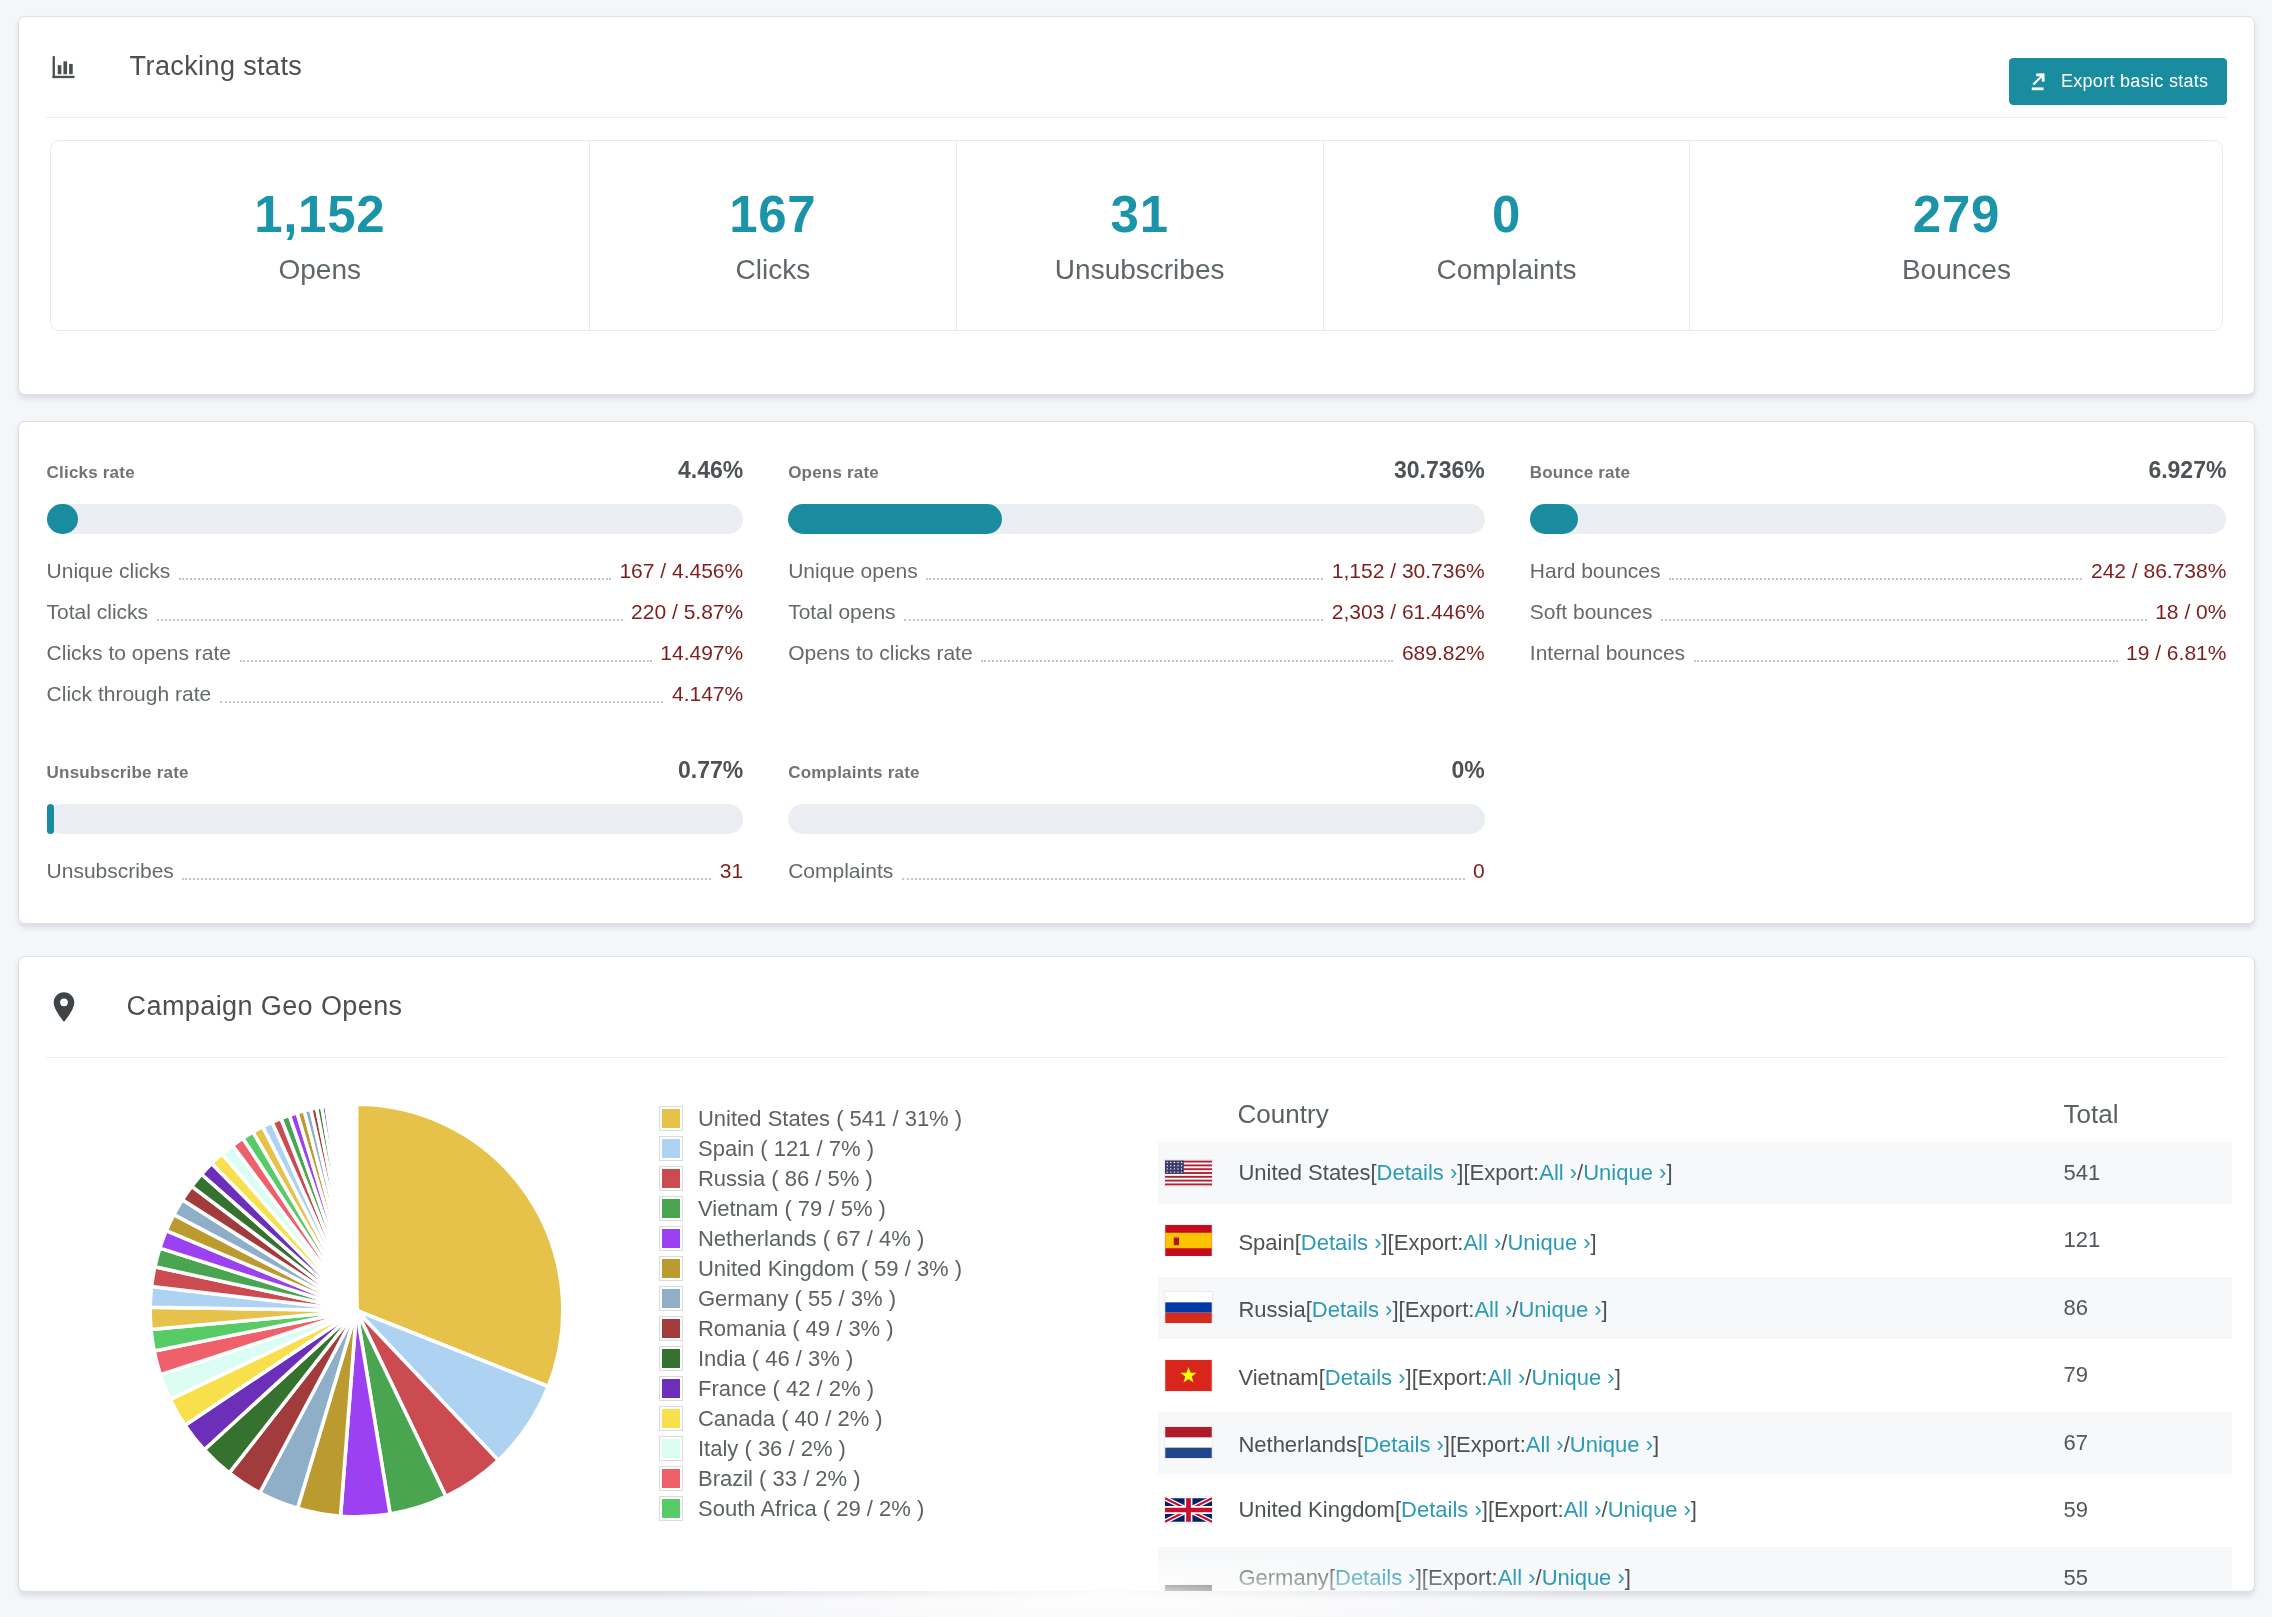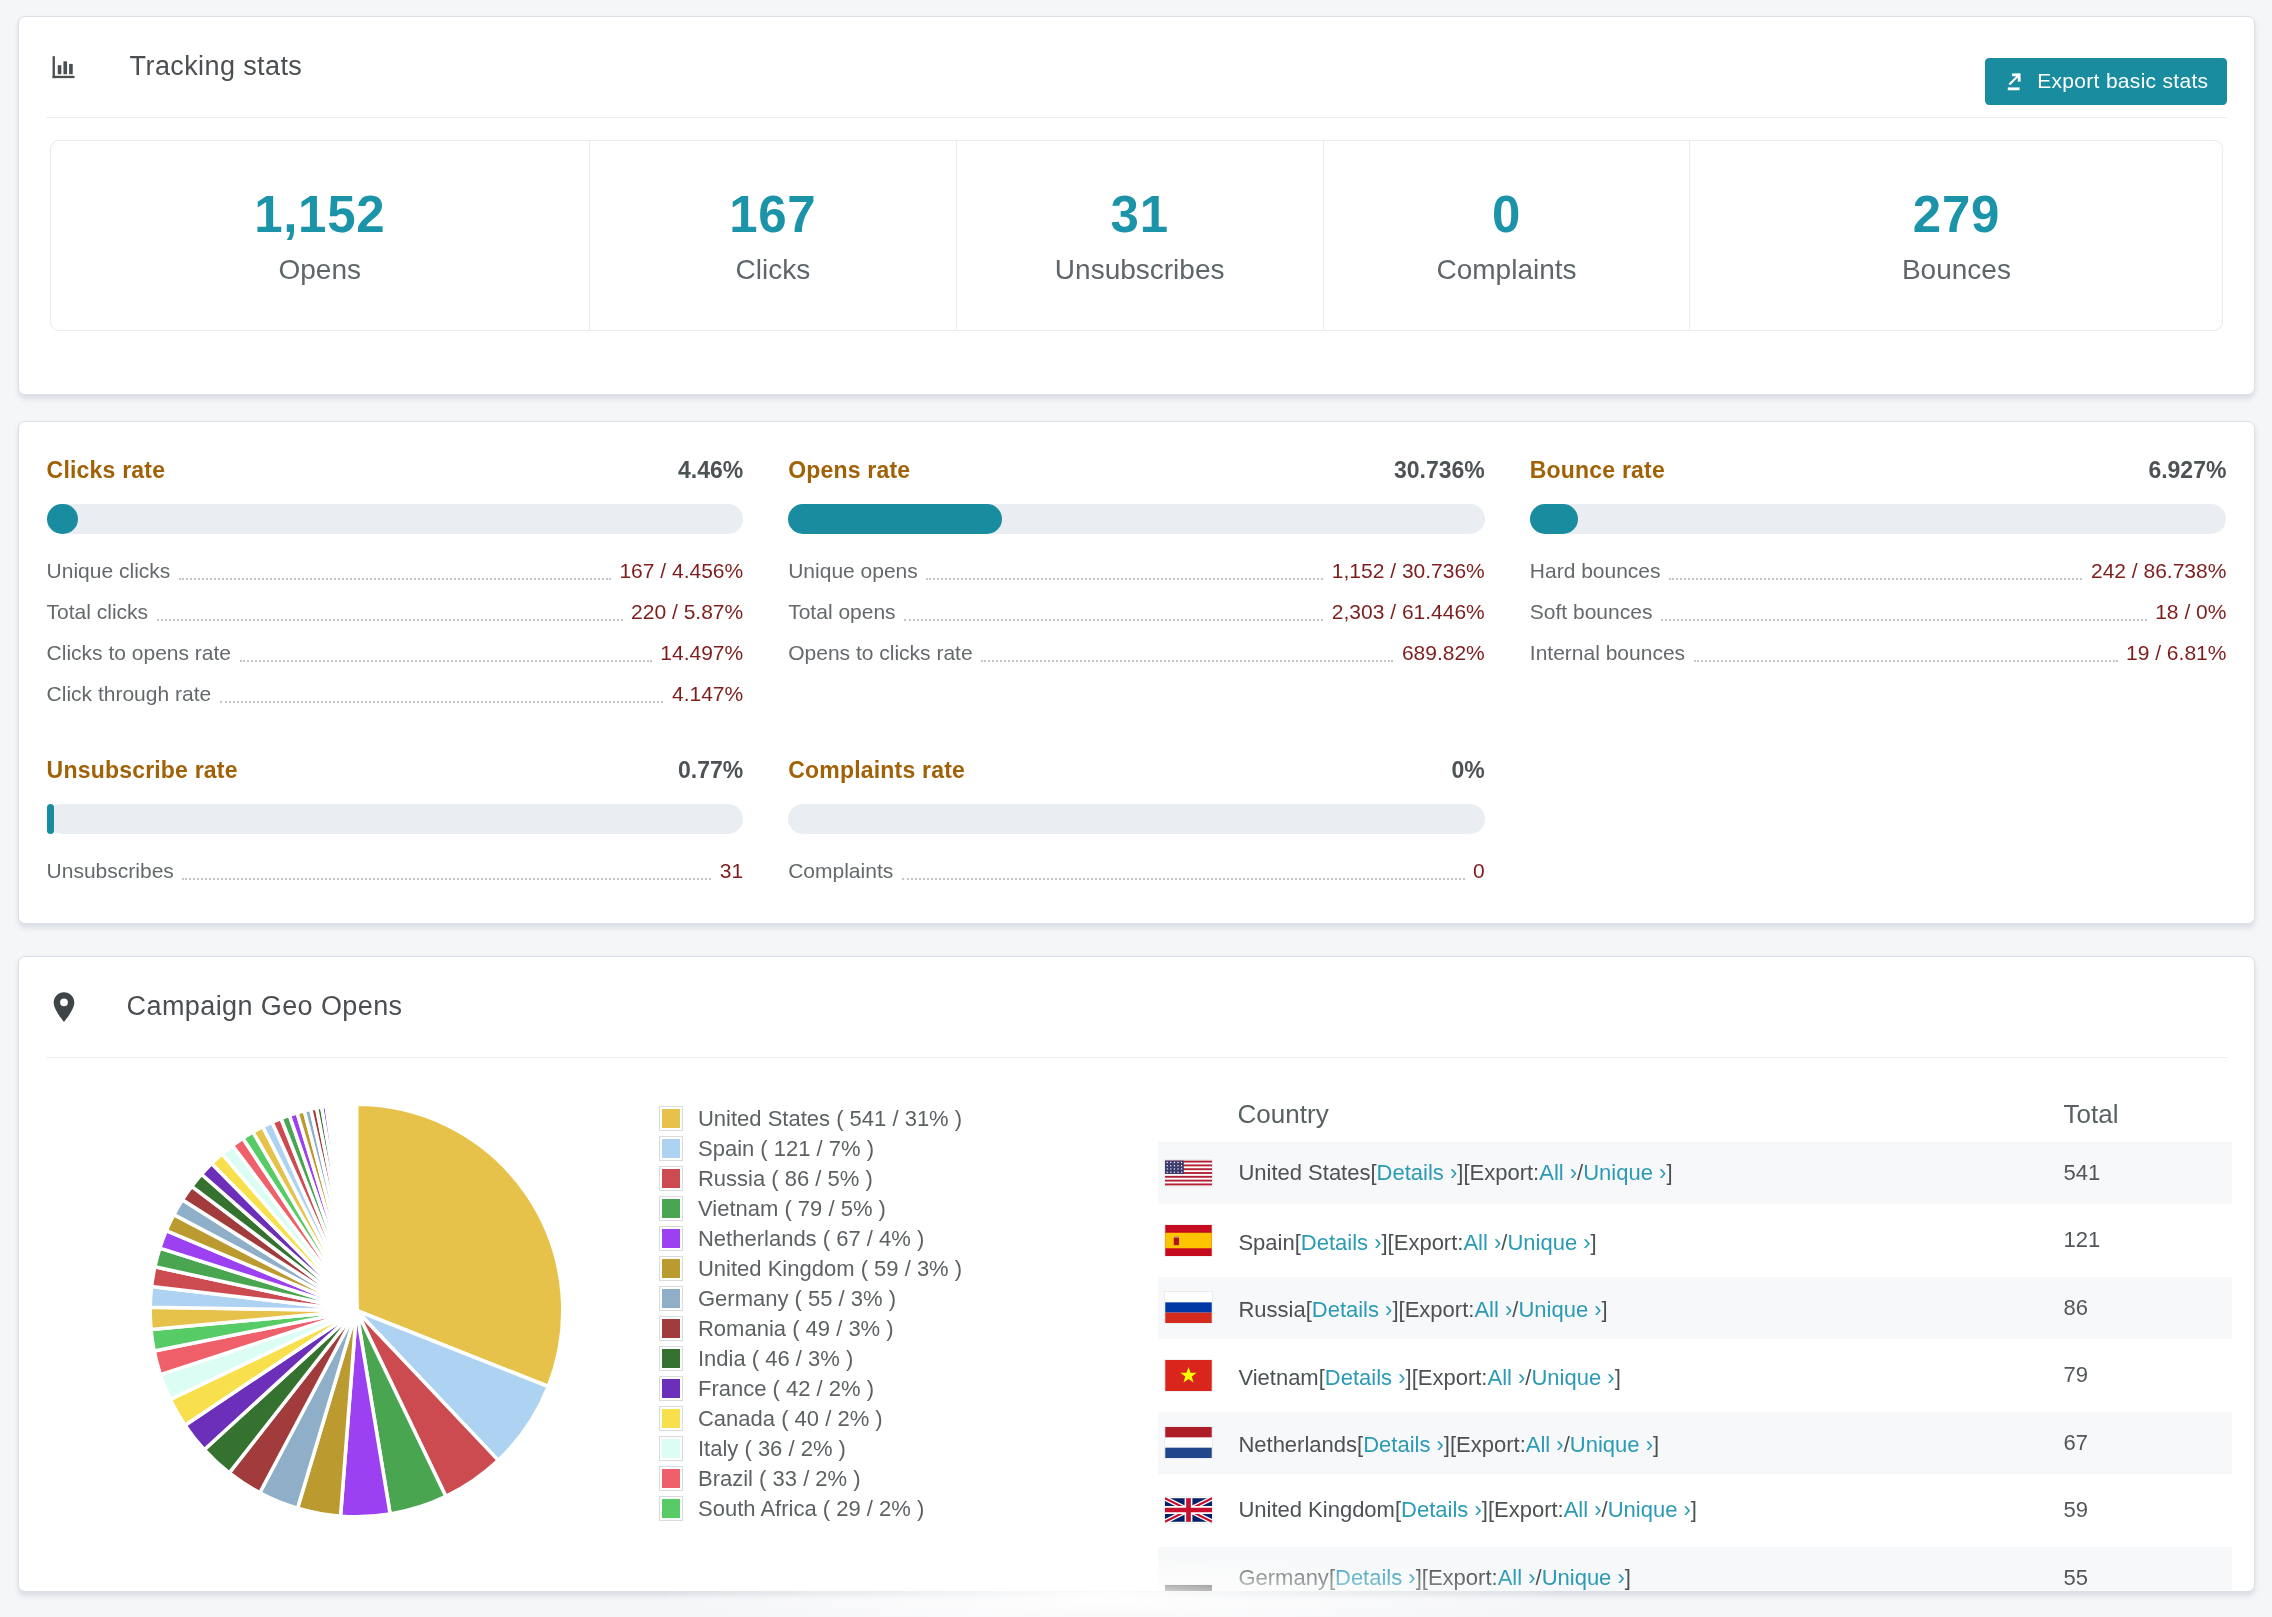--- a/index.html
+++ b/index.html
@@ -20,36 +20,36 @@
 
   .card-header{display:flex;align-items:center;height:100px;padding:0 31px;gap:32px;}
   .card-header .hicon{display:flex;align-items:center;}
   .card-header .title{font-size:27px;color:#4b4f52;margin-left:17px;letter-spacing:0.4px;}
   .card-divider{border-top:1.4px solid #ededef;margin:0 27px;}
 
   .export-btn{
     position:absolute;top:41px;right:27px;height:47px;
     display:flex;align-items:center;gap:10.6px;
     background:var(--accent);color:#fff;border:none;border-radius:4.2px;
-    font-family:inherit;font-size:21px;padding:0 19px;cursor:pointer;letter-spacing:0.3px;
+    font-family:inherit;font-size:18px;padding:0 19px;cursor:pointer;letter-spacing:0.3px;
   }
 
   .stats-grid{
     margin:22.6px 31px;height:189px;
     border:1.4px solid #e7eaee;border-radius:9px;
     display:grid;grid-template-columns:1.47fr 1fr 1fr 1fr 1.45fr;
   }
   .stat-box{display:flex;flex-direction:column;align-items:center;justify-content:center;border-right:1.4px solid #e7eaee;}
   .stat-box:last-child{border-right:none;}
   .stat-value{font-size:51px;font-weight:700;color:var(--number);letter-spacing:0.7px;}
   .stat-label{font-size:28px;color:#5f666a;margin-top:10px;}
 
   #rates{display:grid;grid-template-columns:repeat(3,1fr);column-gap:45px;row-gap:42px;padding:35px 28px 0 28px;}
   .rate-head{display:flex;justify-content:space-between;align-items:baseline;}
-  .rate-title{font-size:23px;font-weight:700;color:#a16207;letter-spacing:0.2px;}
+  .rate-title{font-size:17px;font-weight:700;color:#737373;letter-spacing:0.2px;}
   .rate-value{font-size:23px;font-weight:700;color:#4d5255;}
   .rate-bar{margin-top:20px;height:30px;background:#eaedf1;border-radius:15px;position:relative;}
   .rate-fill{position:absolute;left:0;top:0;height:100%;background:var(--accent);border-radius:15px;}
   .rate-rows{margin-top:17px;}
   .rate-row{display:flex;align-items:center;height:41px;}
   .rate-row .lbl{font-size:21px;color:#64696c;white-space:nowrap;}
   .rate-row .dots{flex:1;height:15.5px;border-bottom:2.1px dotted #c3c6c9;margin:0 8.5px;}
   .rate-row .val{font-size:21px;color:#7f1d1d;white-space:nowrap;}
 
   #pie-wrap{position:absolute;left:122px;top:138px;width:431px;height:431px;}

